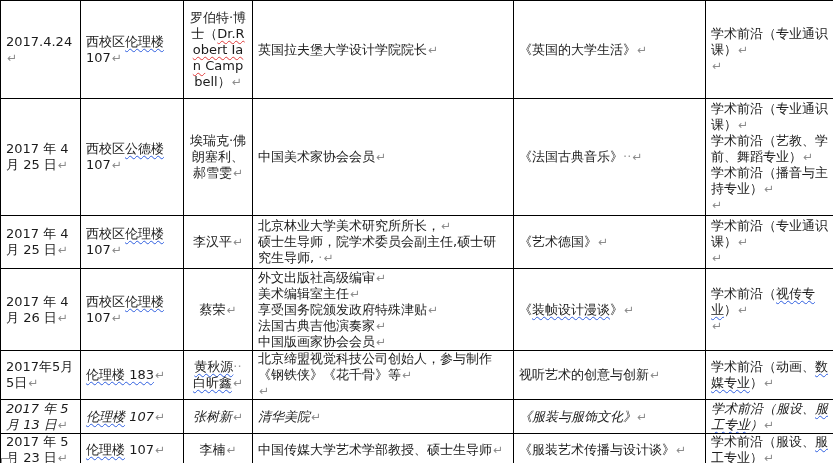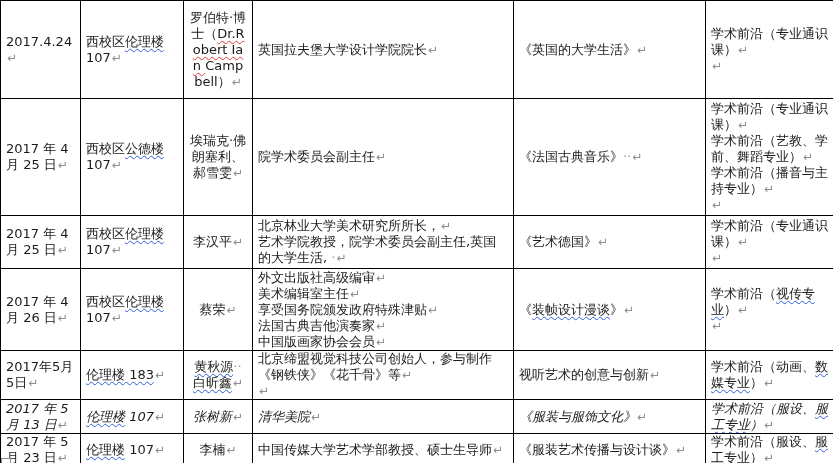--- a/index.html
+++ b/index.html
@@ -108,21 +108,21 @@
         <td class="cell cell-date">
           <div class="para"><span>2017 年 4 月 25 日</span><span class="pilcrow">↵</span></div>
         </td>
         <td class="cell cell-location">
           <div class="para"><span>西校区</span><span class="wavy-blue">公德楼</span><span>107</span><span class="pilcrow">↵</span></div>
         </td>
         <td class="cell cell-speaker">
           <div class="para"><span>埃瑞克·佛朗塞利、郝雪雯</span><span class="pilcrow">↵</span></div>
         </td>
         <td class="cell cell-description">
-          <div class="para"><span>院学术委员会副主任</span><span class="pilcrow">↵</span></div>
+          <div class="para"><span>中国美术家协会会员</span><span class="pilcrow">↵</span></div>
         </td>
         <td class="cell cell-title">
           <div class="para"><span>《法国古典音乐》</span><span class="dim">··</span><span class="pilcrow">↵</span></div>
         </td>
         <td class="cell cell-category">
           <div class="para"><span>学术前沿（专业通识课）</span><span class="pilcrow">↵</span></div>
           <div class="para"><span>学术前沿（艺教、学前、舞蹈专业）</span><span class="pilcrow">↵</span></div>
           <div class="para"><span>学术前沿（播音与主持专业）</span><span class="pilcrow">↵</span></div>
           <div class="para"><span class="pilcrow">↵</span></div>
         </td>
@@ -132,21 +132,21 @@
           <div class="para"><span>2017 年 4 月 25 日</span><span class="pilcrow">↵</span></div>
         </td>
         <td class="cell cell-location">
           <div class="para"><span>西校区</span><span class="wavy-blue">伦理楼</span><span>107</span><span class="pilcrow">↵</span></div>
         </td>
         <td class="cell cell-speaker">
           <div class="para"><span>李汉平</span><span class="pilcrow">↵</span></div>
         </td>
         <td class="cell cell-description">
           <div class="para"><span>北京林业大学美术研究所所长，</span><span class="pilcrow">↵</span></div>
-          <div class="para"><span>艺术学院教授，院学术委员会副主任,英国的大学生活,</span><span class="dim"> ·</span><span class="pilcrow">↵</span></div>
+          <div class="para"><span>硕士生导师，院学术委员会副主任,硕士研究生导师,</span><span class="dim"> ·</span><span class="pilcrow">↵</span></div>
         </td>
         <td class="cell cell-title">
           <div class="para"><span>《艺术德国》</span><span class="pilcrow">↵</span></div>
         </td>
         <td class="cell cell-category">
           <div class="para"><span>学术前沿（专业通识课）</span><span class="pilcrow">↵</span></div>
           <div class="para"><span class="pilcrow">↵</span></div>
         </td>
       </tr>
       <tr style="height: 82px;">

